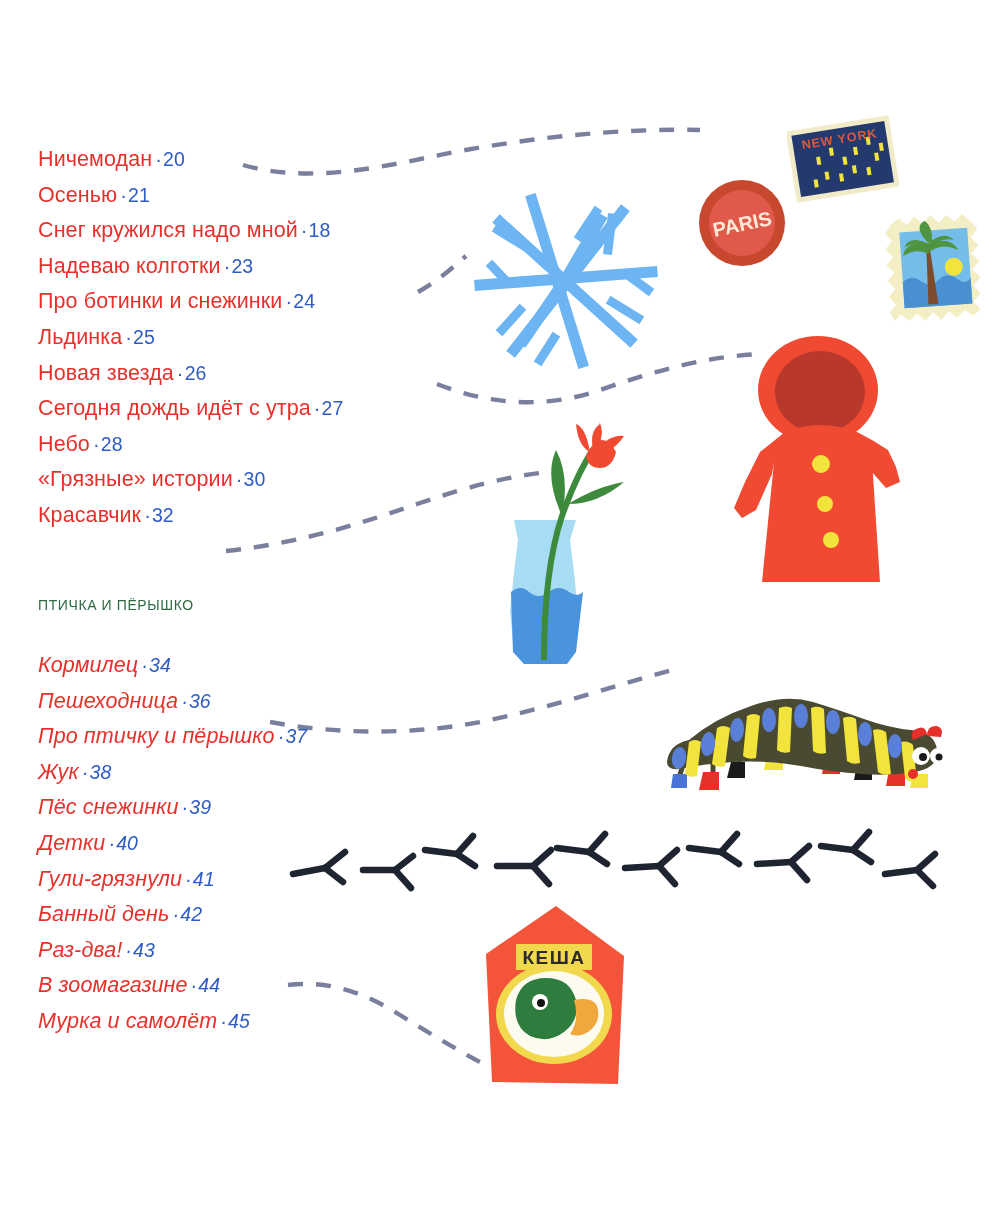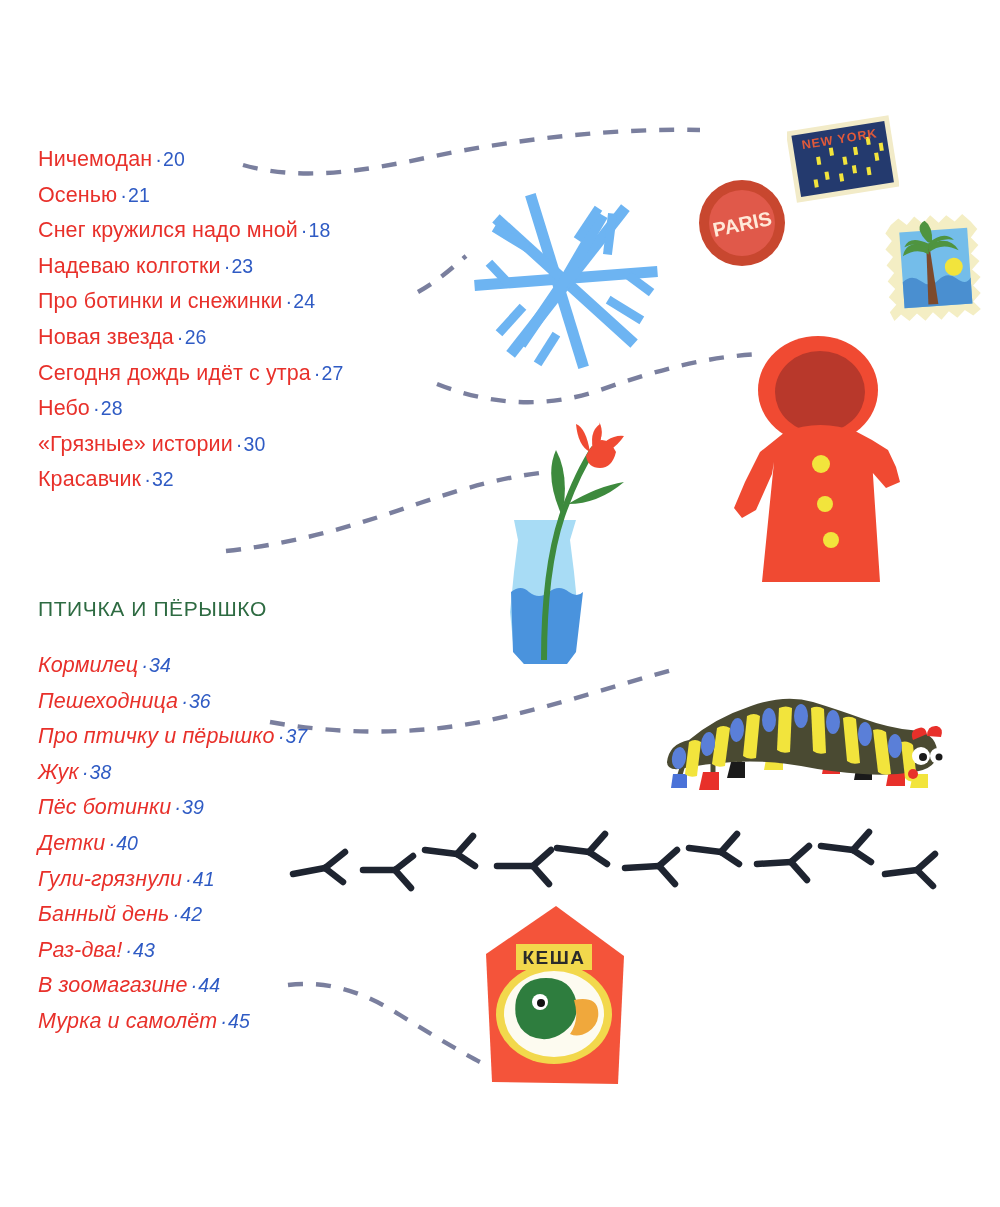--- a/index.html
+++ b/index.html
@@ -21,21 +21,21 @@
     line-height:35.6px;
     color:#e8302a;
     white-space:nowrap;
     letter-spacing:.1px;
   }
   .toc-entry .dot{color:#2f5bc4;margin:0 1px 0 3px;font-size:20px;}
   .toc-entry .pg{color:#2f5bc4;font-size:19.5px;text-align:center;}
 
   .section-head{
     position:absolute;left:38px;top:597px;
-    font-size:21px;letter-spacing:.6px;
+    font-size:14px;letter-spacing:.6px;
     color:#2e6b42;font-weight:400;
     white-space:nowrap;
   }
   .toc2{position:absolute;left:38px;top:648px;width:470px;font-style:italic;}
 
   
   .art{position:absolute;}
   #art-snowflake{left:462px;top:190px;width:205px;height:180px;}
   #art-paris{left:697px;top:178px;width:90px;height:90px;}
   #art-newyork{left:787px;top:113px;width:112px;height:96px;}
@@ -61,35 +61,36 @@
       <path d="M288,985 C330,980 365,993 400,1015 C440,1040 470,1057 480,1062"></path>
     </g>
   </svg>
 
   <div class="toc">
     <div class="toc-entry"><span>Ничемодан</span><span class="dot">·</span><span class="pg">20</span></div>
     <div class="toc-entry"><span>Осенью</span><span class="dot">·</span><span class="pg">21</span></div>
     <div class="toc-entry"><span>Снег кружился надо мной</span><span class="dot">·</span><span class="pg">18</span></div>
     <div class="toc-entry"><span>Надеваю колготки</span><span class="dot">·</span><span class="pg">23</span></div>
     <div class="toc-entry"><span>Про ботинки и снежинки</span><span class="dot">·</span><span class="pg">24</span></div>
+    <div class="toc-entry"><span>Льдинка</span><span class="dot">·</span><span class="pg">25</span></div>
     <div class="toc-entry"><span>Новая звезда</span><span class="dot">·</span><span class="pg">26</span></div>
     <div class="toc-entry"><span>Сегодня дождь идёт с утра</span><span class="dot">·</span><span class="pg">27</span></div>
     <div class="toc-entry"><span>Небо</span><span class="dot">·</span><span class="pg">28</span></div>
     <div class="toc-entry"><span>«Грязные» истории</span><span class="dot">·</span><span class="pg">30</span></div>
     <div class="toc-entry"><span>Красавчик</span><span class="dot">·</span><span class="pg">32</span></div>
   </div>
 
   <div class="section-head">ПТИЧКА И ПЁРЫШКО</div>
 
   <div class="toc2">
     <div class="toc-entry"><span>Кормилец</span><span class="dot">·</span><span class="pg">34</span></div>
     <div class="toc-entry"><span>Пешеходница</span><span class="dot">·</span><span class="pg">36</span></div>
     <div class="toc-entry"><span>Про птичку и пёрышко</span><span class="dot">·</span><span class="pg">37</span></div>
     <div class="toc-entry"><span>Жук</span><span class="dot">·</span><span class="pg">38</span></div>
-    <div class="toc-entry"><span>Пёс ботинки</span><span class="dot">·</span><span class="pg">39</span></div>
+    <div class="toc-entry"><span>Пёс снежинки</span><span class="dot">·</span><span class="pg">39</span></div>
     <div class="toc-entry"><span>Детки</span><span class="dot">·</span><span class="pg">40</span></div>
     <div class="toc-entry"><span>Гули-грязнули</span><span class="dot">·</span><span class="pg">41</span></div>
     <div class="toc-entry"><span>Банный день</span><span class="dot">·</span><span class="pg">42</span></div>
     <div class="toc-entry"><span>Раз-два!</span><span class="dot">·</span><span class="pg">43</span></div>
     <div class="toc-entry"><span>В зоомагазине</span><span class="dot">·</span><span class="pg">44</span></div>
     <div class="toc-entry"><span>Мурка и самолёт</span><span class="dot">·</span><span class="pg">45</span></div>
   </div>
 
   <svg class="art" id="art-snowflake" viewBox="0 0 205 180">
     <g stroke="#6db4f2" stroke-width="11" stroke-linecap="square" fill="none">

